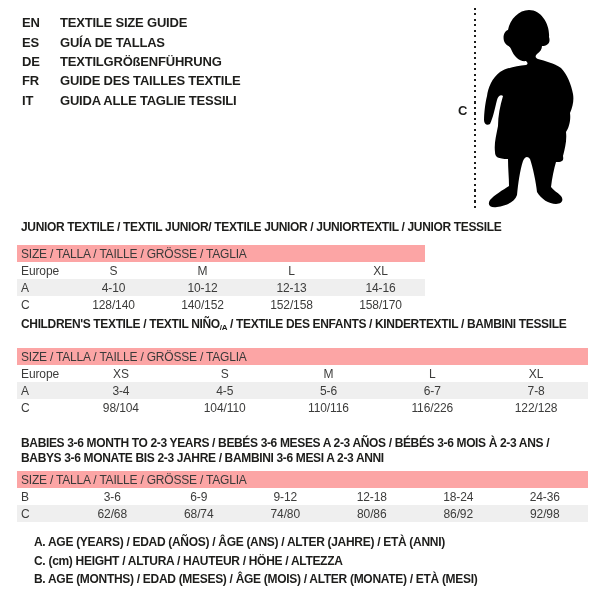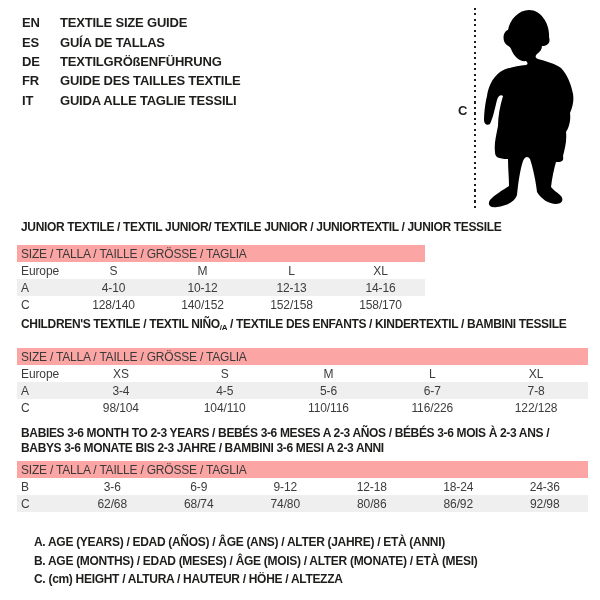--- a/index.html
+++ b/index.html
@@ -160,21 +160,21 @@
         <span class="lbl">C</span>
         <span class="val">98/104</span>
         <span class="val">104/110</span>
         <span class="val">110/116</span>
         <span class="val">116/226</span>
         <span class="val">122/128</span>
       </div>
     </div>
   </section>
 
-  <section class="tbl-section" style="top:426px;width:571px;">
+  <section class="tbl-section" style="top:436px;width:571px;">
     <div class="tbl-title2">BABIES 3-6 MONTH TO 2-3 YEARS / BEBÉS 3-6 MESES A 2-3 AÑOS / BÉBÉS 3-6 MOIS À 2-3 ANS /</div>
     <div class="tbl-title2">BABYS 3-6 MONATE BIS 2-3 JAHRE / BAMBINI 3-6 MESI A 2-3 ANNI</div>
     <div style="margin-top:5px;">
       <div class="size-bar">
         <span>SIZE / TALLA / TAILLE / GRÖSSE / TAGLIA</span>
       </div>
       <div class="trow cols6">
         <span class="lbl">B</span>
         <span class="val">3-6</span>
         <span class="val">6-9</span>
@@ -190,17 +190,17 @@
         <span class="val">74/80</span>
         <span class="val">80/86</span>
         <span class="val">86/92</span>
         <span class="val">92/98</span>
       </div>
     </div>
   </section>
 
   <div class="footnotes">
     <div>A. AGE (YEARS) / EDAD (AÑOS) / ÂGE (ANS) / ALTER (JAHRE) / ETÀ (ANNI)</div>
+    <div>C. (cm) HEIGHT / ALTURA / HAUTEUR / HÖHE / ALTEZZA</div>
     <div>B. AGE (MONTHS) / EDAD (MESES) / ÂGE (MOIS) / ALTER (MONATE) / ETÀ (MESI)</div>
-    <div>C. (cm) HEIGHT / ALTURA / HAUTEUR / HÖHE / ALTEZZA</div>
   </div>
 
 </div>
 
 </body></html>

